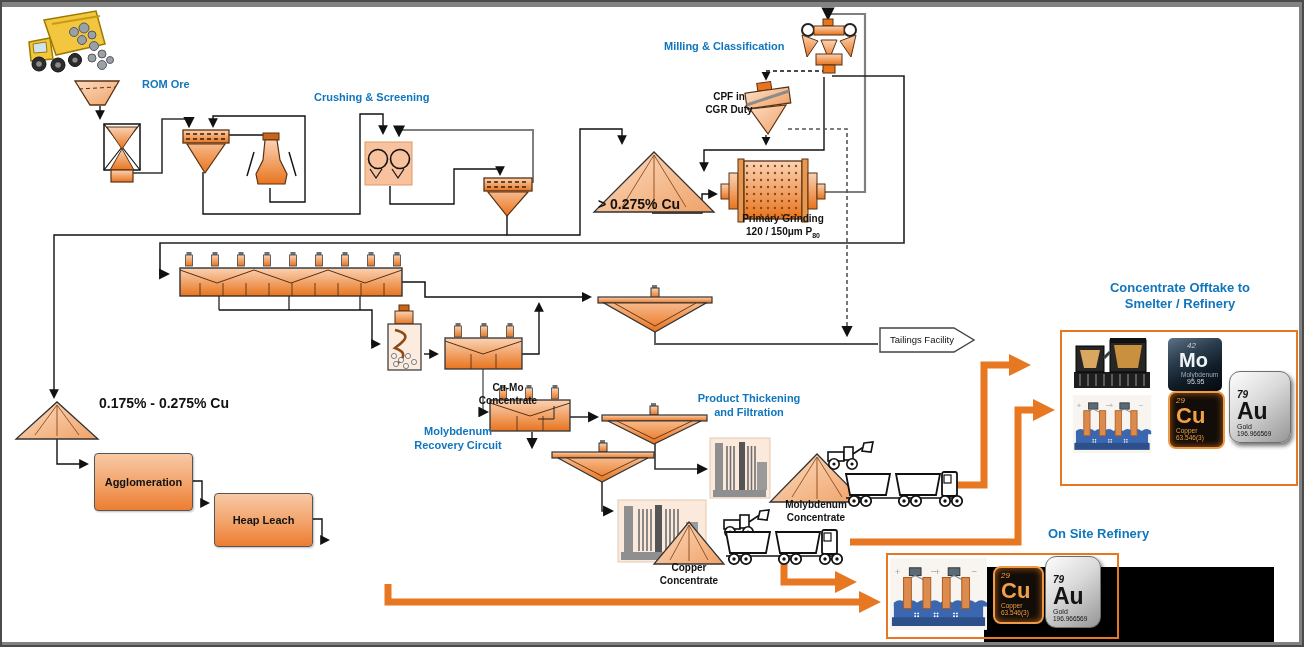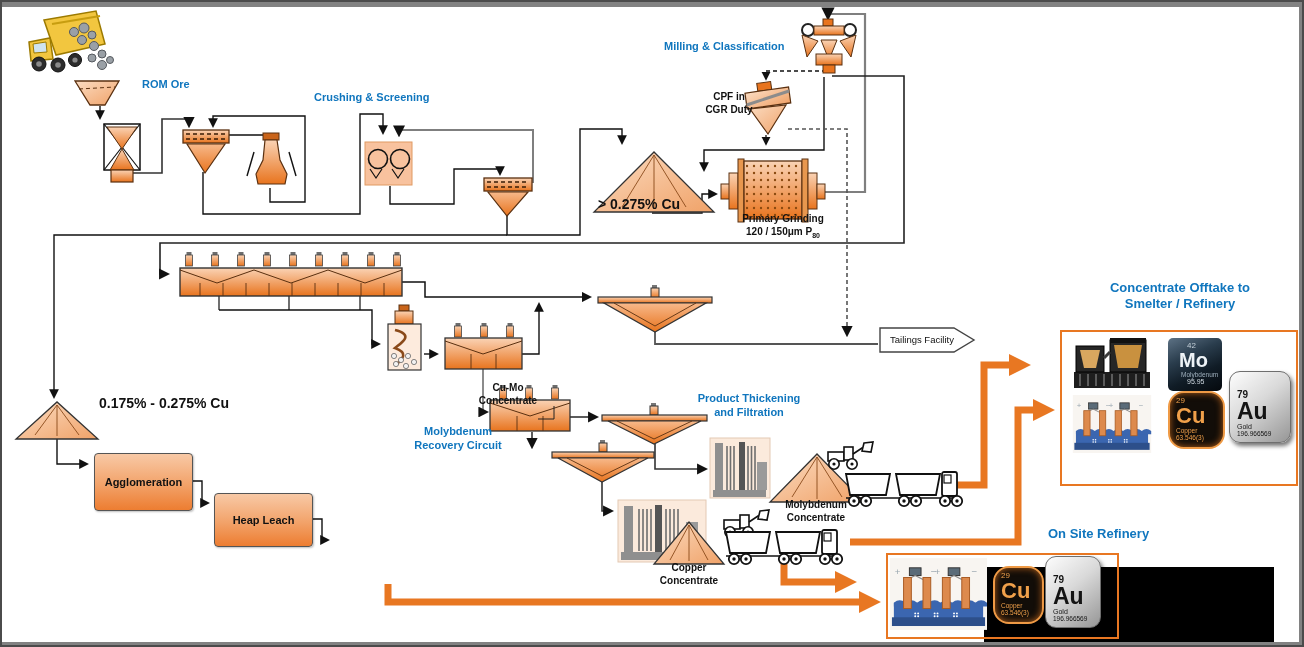--- a/index.html
+++ b/index.html
@@ -12,28 +12,28 @@
   .lbl{position:absolute;white-space:pre-line;color:#111;z-index:4;line-height:1.25;}
   .b{font-weight:bold;}
   .c{text-align:center;}
   .blue{color:#1076BE;font-weight:bold;}
   .s10{font-size:10px;} .s105{font-size:14px;} .s11{font-size:11px;} .s13{font-size:13px;} .s95{font-size:9.5px;}
   .pbox{position:absolute;z-index:3;border:1.6px solid #555;border-radius:4px;
         background:linear-gradient(180deg,#F8C9A6 0%,#F2A269 55%,#ED7D31 100%);
         display:flex;align-items:center;justify-content:center;text-align:center;
         font-weight:bold;font-size:11px;color:#111;white-space:pre-line;box-shadow:1px 1px 2px rgba(0,0,0,.25);}
   .tile{position:absolute;z-index:5;box-sizing:border-box;overflow:hidden;}
-  .tile .t-num{display:block;}
+  .tile .t-num{display:block;font-style:italic;}
   .tile-dark{background:linear-gradient(155deg,#5d7285 0%,#2a3d4d 35%,#101c26 65%,#05090d 100%);
              border-radius:5px;color:#dfe8ee;padding:3px 5px;}
   .tile-dark .t-num{font-size:8px;color:#c3cfd8;margin-left:14px;}
   .tile-dark .t-sym{display:block;font-size:20px;font-weight:bold;color:#eef3f6;line-height:1;margin-left:6px;}
   .tile-dark .t-name{display:block;font-size:6.5px;color:#9fb0bd;margin-left:8px;margin-top:1px;}
   .tile-dark .t-mass{display:block;font-size:7px;color:#cfd8df;margin-left:14px;}
-  .tile-cu{background:#120d08;border:2px solid #ef9a45;border-radius:16px;color:#f0a04a;
+  .tile-cu{background:#120d08;border:2px solid #ef9a45;border-radius:8px;color:#f0a04a;
            padding:3px 6px;box-shadow:inset 0 0 7px #b15e1a;}
   .tile-cu .t-num{font-size:8px;}
   .tile-cu .t-sym{display:block;font-size:22px;font-weight:bold;line-height:1;}
   .tile-cu .t-name{display:block;font-size:6.5px;}
   .tile-cu .t-mass{display:block;font-size:6.5px;}
   .tile-au{background:linear-gradient(140deg,#fdfdfd 0%,#d9d9d9 45%,#969696 100%);
            border:1px solid #6e6e6e;border-radius:11px;color:#141414;padding:17px 7px;
            box-shadow:2px 3px 4px rgba(0,0,0,.55);}
   .tile-au .t-num{font-size:10px;font-weight:bold;}
   .tile-au .t-sym{display:block;font-size:23px;font-weight:bold;line-height:1;}

